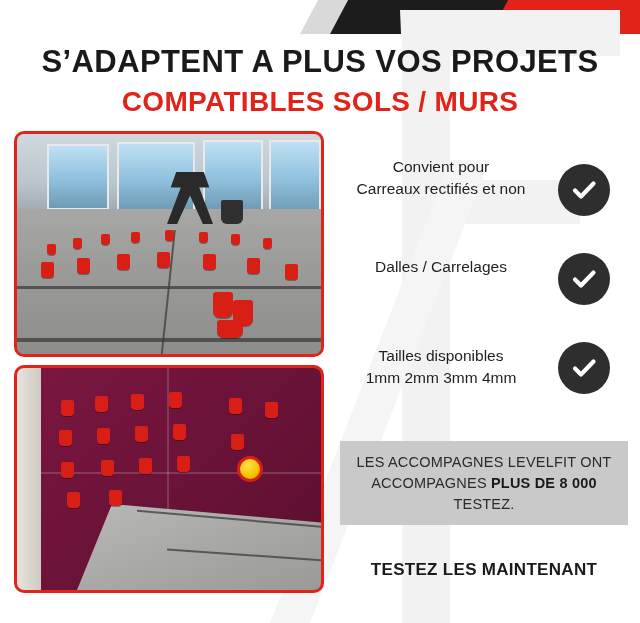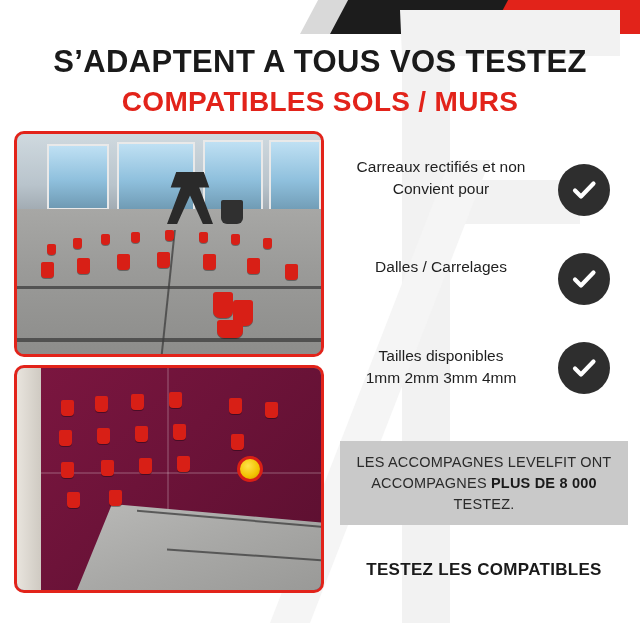--- a/index.html
+++ b/index.html
@@ -205,21 +205,21 @@
     <div class="grey-wedge"></div>
     <div class="black-wedge"></div>
     <div class="red-wedge"></div>
   </div>
 
   <svg class="watermark" viewBox="0 0 470 613">
     <path d="M250 0 L470 0 L470 46 L300 46 L300 170 L430 170 L430 214 L300 214 L300 613 L252 613 L252 46 Z" fill="#f2f2f2"></path>
     <path d="M120 613 L300 150 L340 150 L160 613 Z" fill="#f5f5f5"></path>
   </svg>
 
-  <div class="headline">S’ADAPTENT A TOUS VOS TESTEZ</div>
+  <div class="headline">S’ADAPTENT A PLUS VOS PROJETS</div>
   <div class="subheadline">COMPATIBLES SOLS / MURS</div>
 
   <div class="photo" id="photo-top">
     <div class="ph-sky"></div>
     <div class="ph-window" style="left:30px; top:10px; width:62px; height:66px;"></div>
     <div class="ph-window" style="left:100px; top:8px; width:78px; height:70px;"></div>
     <div class="ph-window" style="left:186px; top:6px; width:60px; height:72px;"></div>
     <div class="ph-window" style="left:252px; top:6px; width:52px; height:74px;"></div>
     <div class="ph-floor"></div>
     <div class="ph-grout" style="left:0; top:152px; width:310px; height:3px;"></div>
@@ -270,22 +270,22 @@
     <div class="clip med" style="left:50px; top:124px;"></div>
     <div class="clip med" style="left:92px; top:122px;"></div>
     <div class="clip med" style="left:212px; top:30px;"></div>
     <div class="clip med" style="left:248px; top:34px;"></div>
     <div class="clip med" style="left:214px; top:66px;"></div>
     <div class="ph-yellow-cap" style="left:220px; top:88px;"></div>
   </div>
 
   <div class="feature" id="feature-1">
     <div class="ftext">
+      <div>Convient pour</div>
       <div>Carreaux rectifiés et non</div>
-      <div>Convient pour</div>
     </div>
     <div class="check-badge" style="left:222px; top:8px;">
       <svg width="28" height="28" viewBox="0 0 28 28" aria-hidden="true">
         <path d="M5 14.5 L11 20.5 L23.5 7.5" fill="none" stroke="#ffffff" stroke-width="4.2" stroke-linecap="round" stroke-linejoin="round"></path>
       </svg>
     </div>
   </div>
 
   <div class="feature" id="feature-2">
     <div class="ftext">
@@ -311,15 +311,15 @@
   </div>
 
   <div class="callout">
     <div class="callout-text">
       <span>LES ACCOMPAGNES LEVELFIT ONT</span><br>
       <span>ACCOMPAGNES </span><b>PLUS DE 8 000</b><br>
       <span>TESTEZ.</span>
     </div>
   </div>
 
-  <div class="cta">TESTEZ LES COMPATIBLES</div>
+  <div class="cta">TESTEZ LES MAINTENANT</div>
 
 </div>
 
 </body></html>

